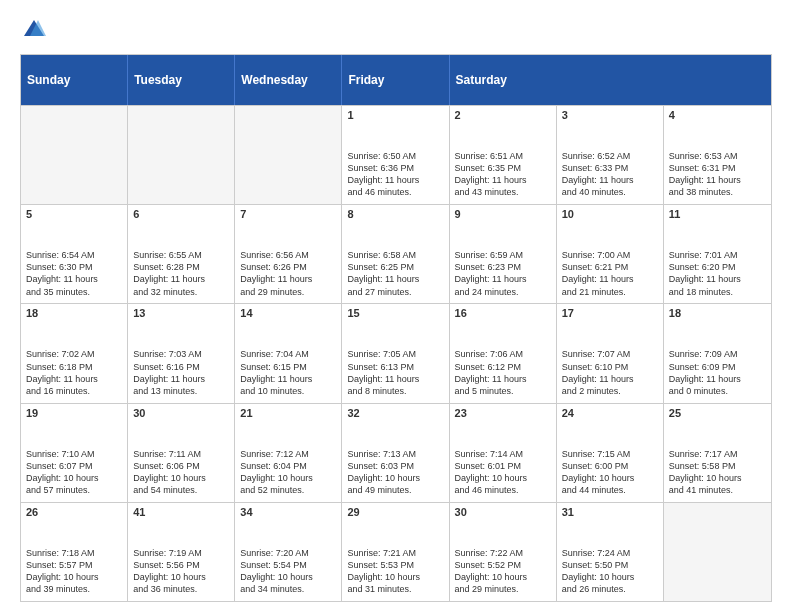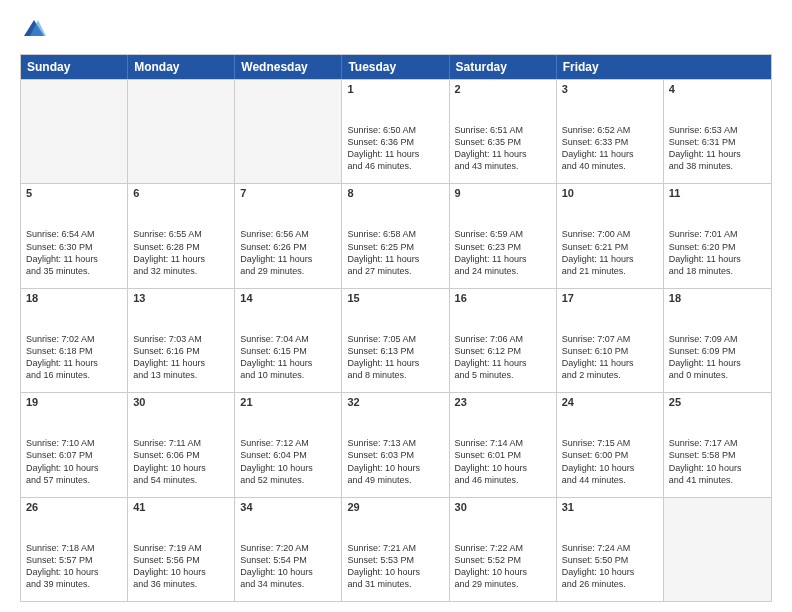--- a/index.html
+++ b/index.html
@@ -67,21 +67,21 @@
     }
     .cal-header {
       display: grid;
       grid-template-columns: repeat(7, 1fr);
       background: #2255a4;
     }
     .cal-header-cell {
       color: #fff;
       font-size: 12px;
       font-weight: bold;
-      padding: 5px 6px;
+      padding: 18px 6px;
       border-right: 1px solid #4477cc;
     }
     .cal-header-cell:last-child {
       border-right: none;
     }
     .cal-body {
       flex: 1;
       display: flex;
       flex-direction: column;
     }
@@ -135,25 +135,24 @@
     </div>
     <div class="title-block">
       <div class="month-title"></div>
       <div class="location-title"></div>
     </div>
   </div>
 
   <div class="calendar">
     <div class="cal-header">
     <div class="cal-header-cell">Sunday</div>
-        <div class="cal-header-cell">Monday</div>
+        <div class="cal-header-cell">Tuesday</div>
         <div class="cal-header-cell">Wednesday</div>
-        <div class="cal-header-cell">Tuesday</div>
+        <div class="cal-header-cell">Friday</div>
         <div class="cal-header-cell">Saturday</div>
-        <div class="cal-header-cell">Friday</div>
       </div>
     <div class="cal-body">
     <div class="cal-row">
           <div class="cal-cell empty"></div>
           <div class="cal-cell empty"></div>
           <div class="cal-cell empty"></div>
           <div class="cal-cell">
             <span class="day-num">1</span>
             <div class="cell-text">Sunrise: 6:50 AM<br>Sunset: 6:36 PM<br>Daylight: 11 hours<br>and 46 minutes.</div>
           </div>

